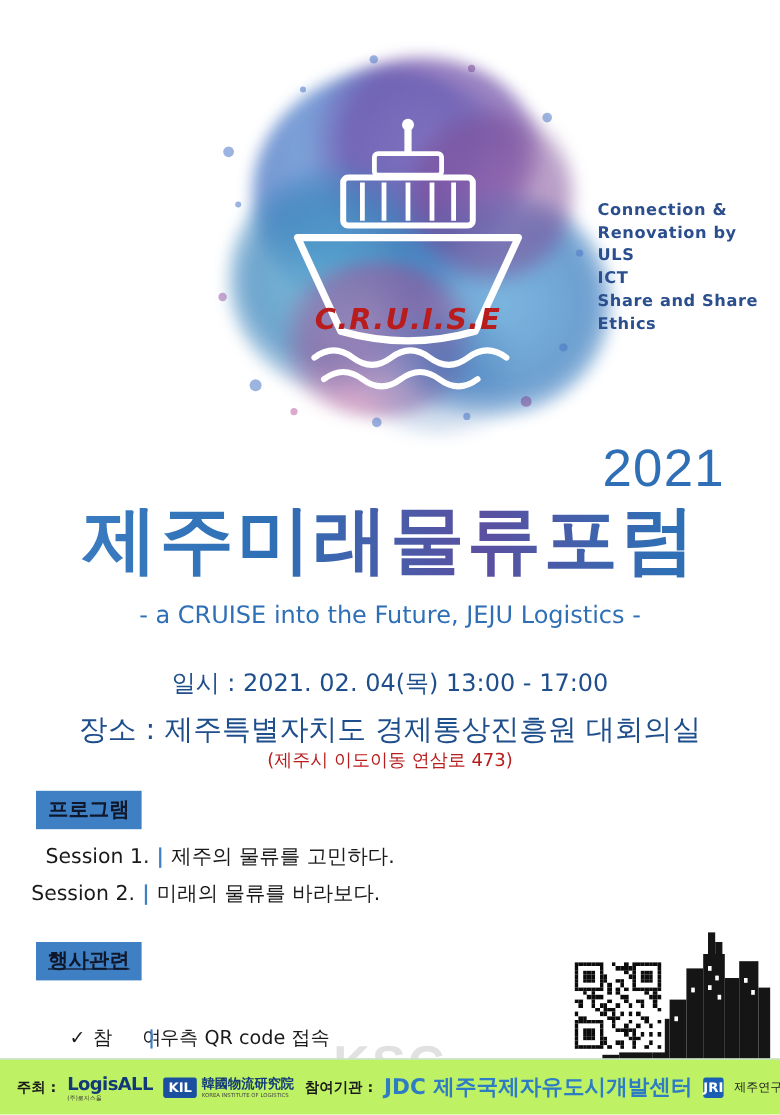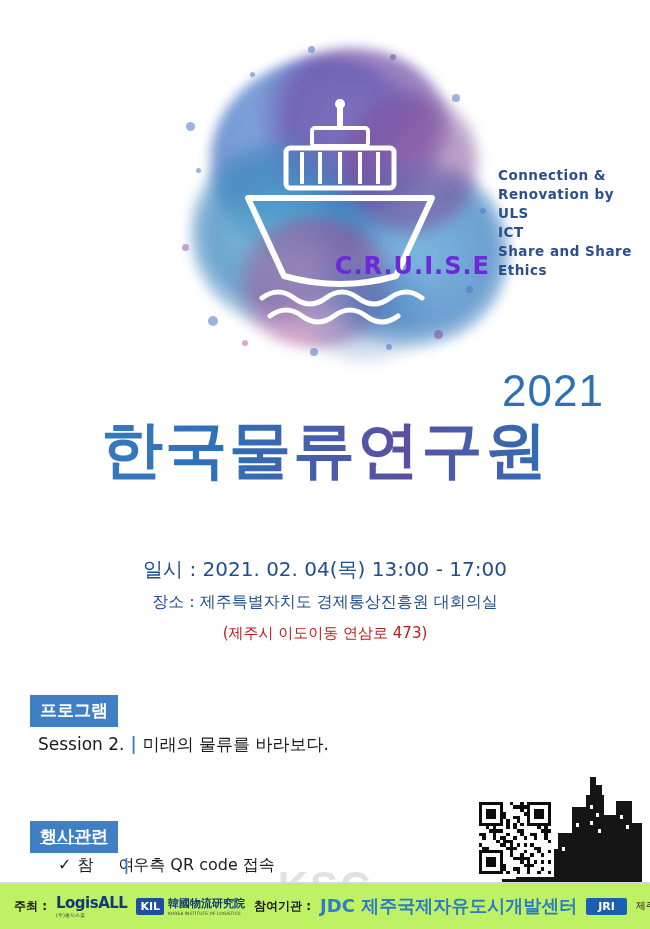--- a/index.html
+++ b/index.html
@@ -52,26 +52,27 @@
     opacity: .55;
   }
 
   .ship-svg { position: absolute; left: 0; top: 0; }
 
   .cruise-text {
     position: absolute;
     left: 0;
     top: 204px;
     width: 300px;
-    text-align: right;
-    color: #6d28d9;
+    text-align: center;
+    color: #b91c1c;
     font-size: 24px;
     font-weight: bold;
     letter-spacing: 1px;
     font-family: "DejaVu Sans", sans-serif;
+    font-style: italic;
   }
 
   
   .acronym {
     position: absolute;
     left: 498px;
     top: 166px;
     color: #2b4f8e;
     font-size: 13.5px;
     font-weight: bold;
@@ -126,58 +127,57 @@
     text-align: center;
     font-size: 20px;
     color: #1f4e8c;
     font-family: "DejaVu Sans", sans-serif;
   }
   .where {
     position: absolute;
     left: 0; right: 0;
     top: 592px;
     text-align: center;
-    font-size: 16px;
+    font-size: 24px;
     color: #1f4e8c;
     font-family: "DejaVu Sans", sans-serif;
   }
   .where-sub {
     position: absolute;
     left: 0; right: 0;
     top: 624px;
     text-align: center;
     font-size: 15px;
     color: #b91c1c;
     font-family: "DejaVu Sans", sans-serif;
   }
 
   
   .sec-head {
     position: absolute;
     display: inline-block;
     background: #3f7fc4;
-    color: #ffffff;
+    color: #0f172a;
     font-size: 17px;
     font-weight: bold;
     padding: 4px 10px 5px 10px;
     font-family: "DejaVu Sans", sans-serif;
-    margin-top: 36px;
   }
   #program-head { left: 30px; top: 659px; }
   #event-head   { left: 30px; top: 785px; text-decoration: underline; }
 
   .sess-row {
     position: absolute;
     font-size: 17px;
     color: #1a1a1a;
     font-family: "DejaVu Sans", sans-serif;
     white-space: nowrap;
   }
   #sess1 { left: 38px; top: 702px; }
-  #sess2 { left: 38px; top: 733px; }
+  #sess2 { left: 26px; top: 733px; }
   .sess-label { color: #1a1a1a; }
   .sess-bar { color: #3f7fc4; padding: 0 6px; font-weight: bold; }
 
   .contact-row {
     position: absolute;
     font-size: 16px;
     color: #1a1a1a;
     font-family: "DejaVu Sans", sans-serif;
     white-space: nowrap;
   }
@@ -246,21 +246,21 @@
     display: inline-flex;
     align-items: center;
     gap: 4px;
   }
   .lg-logisall { color: #123a78; font-weight: bold; font-size: 15px; letter-spacing: -.5px; }
   .lg-logisall small { display:block; font-size:5px; font-weight: normal; letter-spacing: 0; color:#3a3a3a;}
   .lg-kil { background: #1b4fa0; color:#fff; font-weight:bold; font-size:11px; padding:2px 4px; border-radius:2px;}
   .lg-kil-kr { font-size: 11px; font-weight: bold; color:#123a78;}
   .lg-kil-kr small{display:block;font-size:4.5px;color:#444;font-weight:normal;}
   .lg-jdc { color:#2e7cc4; font-weight:bold; font-size:18px;}
-  .lg-jri { background:#1a5fb4; color:#fff; font-weight:bold; font-size:11px; padding:2px 12px; border-radius:2px;}
+  .lg-jri { background:#1a5fb4; color:#fff; font-weight:bold; font-size:11px; padding:2px 0; border-radius:2px;}
   .lg-jri-kr{font-size:10px;color:#1a1a1a;}
   .lg-dot { width:12px;height:12px;border-radius:50%;background:#2b8ccc;display:inline-block;}
   .lg-wagi{font-size:11px;font-weight:bold;color:#15528f;}
 </style>
 </head>
 <body>
 
 <div class="poster">
 
   <div class="art">
@@ -318,28 +318,32 @@
     <div>Connection &amp;</div>
     <div>Renovation by</div>
     <div>ULS</div>
     <div>ICT</div>
     <div>Share and Share</div>
     <div>Ethics</div>
   </div>
 
   <div class="year">2021</div>
 
-  <div class="main-title">한국물류연구원</div>
+  <div class="main-title">제주미래물류포럼</div>
+  <div class="subtitle">- a CRUISE into the Future, JEJU Logistics -</div>
 
   <div class="when">일시 : 2021. 02. 04(목) 13:00 - 17:00</div>
   <div class="where">장소 : 제주특별자치도 경제통상진흥원 대회의실</div>
   <div class="where-sub">(제주시 이도이동 연삼로 473)</div>
 
   <div class="sec-head" id="program-head">프로그램</div>
 
+  <div class="sess-row" id="sess1">
+    <span class="sess-label">Session 1.</span><span class="sess-bar">|</span><span>제주의 물류를 고민하다.</span>
+  </div>
   <div class="sess-row" id="sess2">
     <span class="sess-label">Session 2.</span><span class="sess-bar">|</span><span>미래의 물류를 바라보다.</span>
   </div>
 
   <div class="sec-head" id="event-head">행사관련</div>
 
   <div class="contact-row" id="contact2">
     <span class="check">✓</span><span class="c-key">참 여</span><span class="c-bar">|</span><span>우측 QR code 접속</span>
   </div>
 

